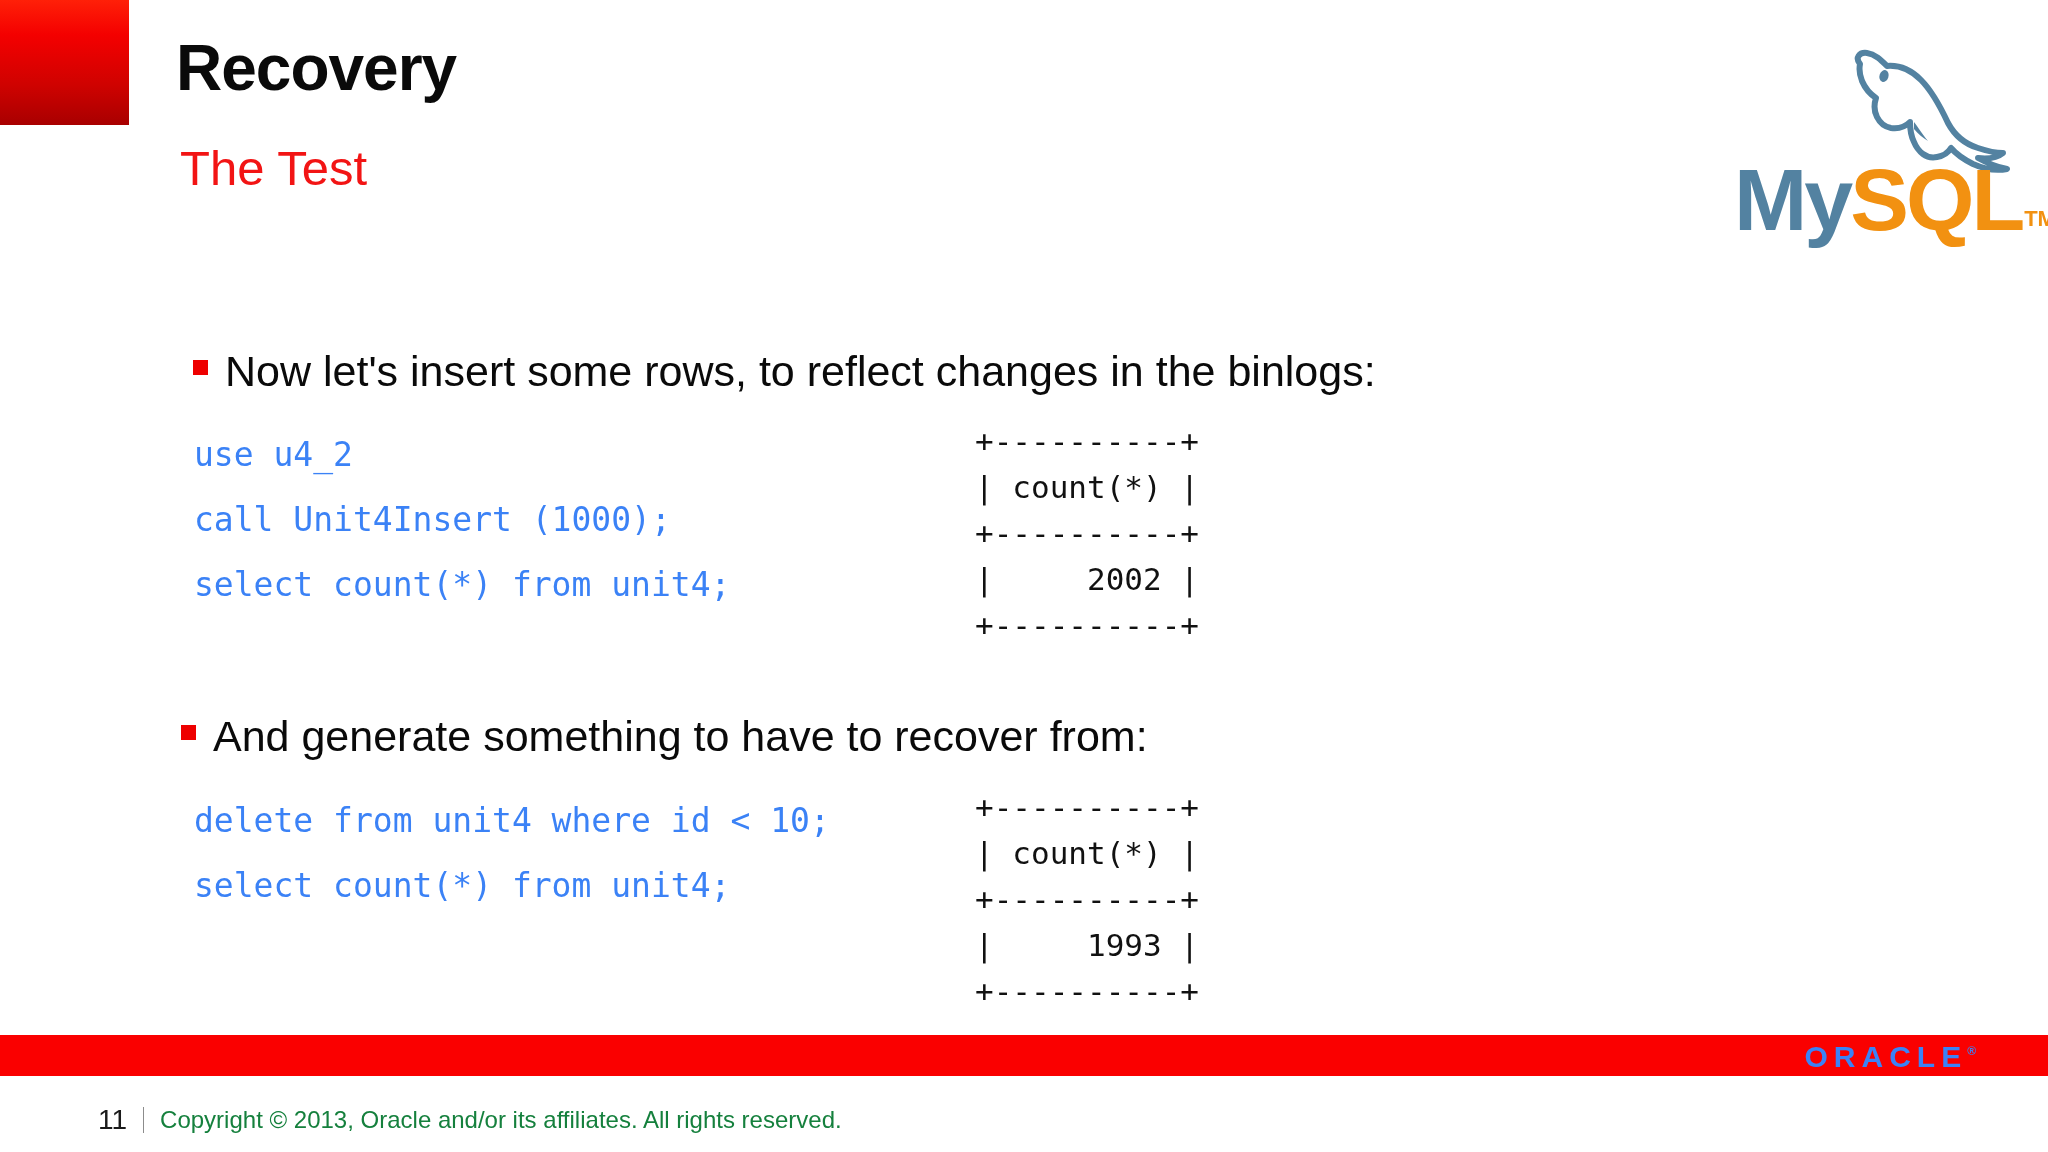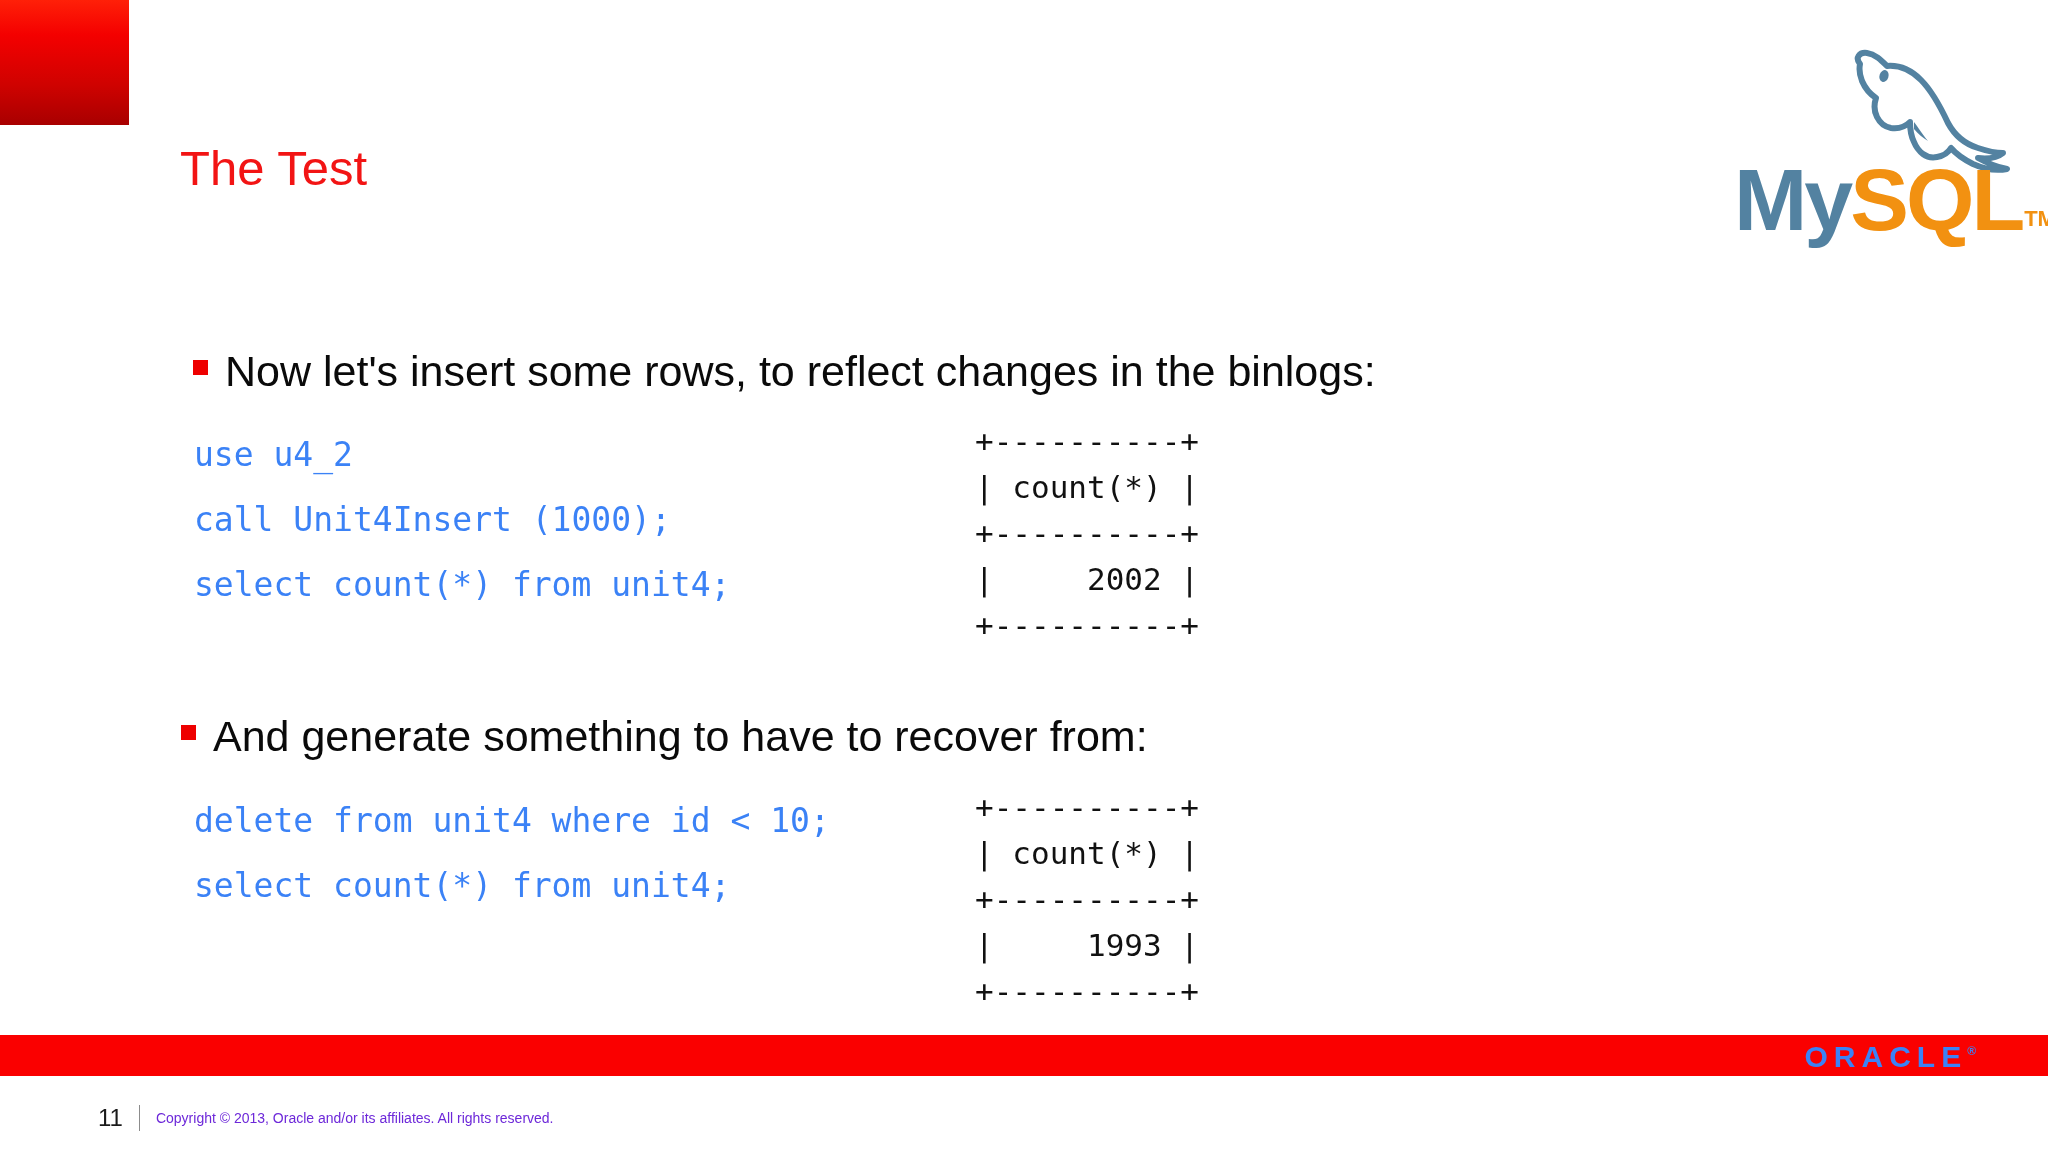--- a/index.html
+++ b/index.html
@@ -159,41 +159,42 @@
   }
   #footer-text {
     position: absolute;
     left: 98px;
     top: 1104px;
     display: flex;
     align-items: center;
     white-space: nowrap;
   }
   #page-number {
-    font-size: 24px;
+    font-size: 28px;
     color: #1a1a1a;
   }
   #footer-divider {
     width: 1px;
     height: 26px;
     background: #8c8c8c;
     margin: 0 16px;
   }
   #copyright {
-    font-size: 14px;
-    color: #6d28d9;
+    font-size: 24px;
+    color: #15803d;
   }
 </style>
 </head>
 <body>
 
 <div id="slide">
 
   <div id="corner-block"></div>
 
+  <div id="title">Recovery</div>
   <div id="subtitle">The Test</div>
 
   <div id="mysql-logo">
     <svg id="mysql-dolphin" viewBox="0 0 215 145" xmlns="http://www.w3.org/2000/svg">
       <path d="M45 36 C40 30 44 24 52 25 C60 26 66 32 72 38 C84 37 96 42 106 52 C118 64 126 80 133 95 C140 108 150 116 163 120 C172 123 180 125 188 125 C182 130 172 131 163 130 C172 135 182 139 192 141 C181 143 169 141 158 136 C150 132 142 127 136 120 C133 125 128 128 122 129 C117 130 112 129 108 126 C104 123 101 119 99 114 C96 108 95 101 95 94 C90 99 83 101 76 100 C70 99 65 95 62 89 C59 83 59 76 61 70 C55 66 50 60 47 53 C45 48 44 41 45 36 Z" fill="none" stroke="#5382a1" stroke-width="6" stroke-linejoin="round" stroke-linecap="round"></path>
       <path d="M99 94 C103 99 108 107 113 113 C108 110 103 106 99 101 Z" fill="#5382a1"></path>
       <ellipse cx="69" cy="48" rx="4.5" ry="6" fill="#5382a1" transform="rotate(18 69 48)"></ellipse>
     </svg>
     <div id="mysql-wordmark">
       <span class="ml-my">My</span><span class="ml-sql">SQL</span><span class="ml-tm">TM</span>

